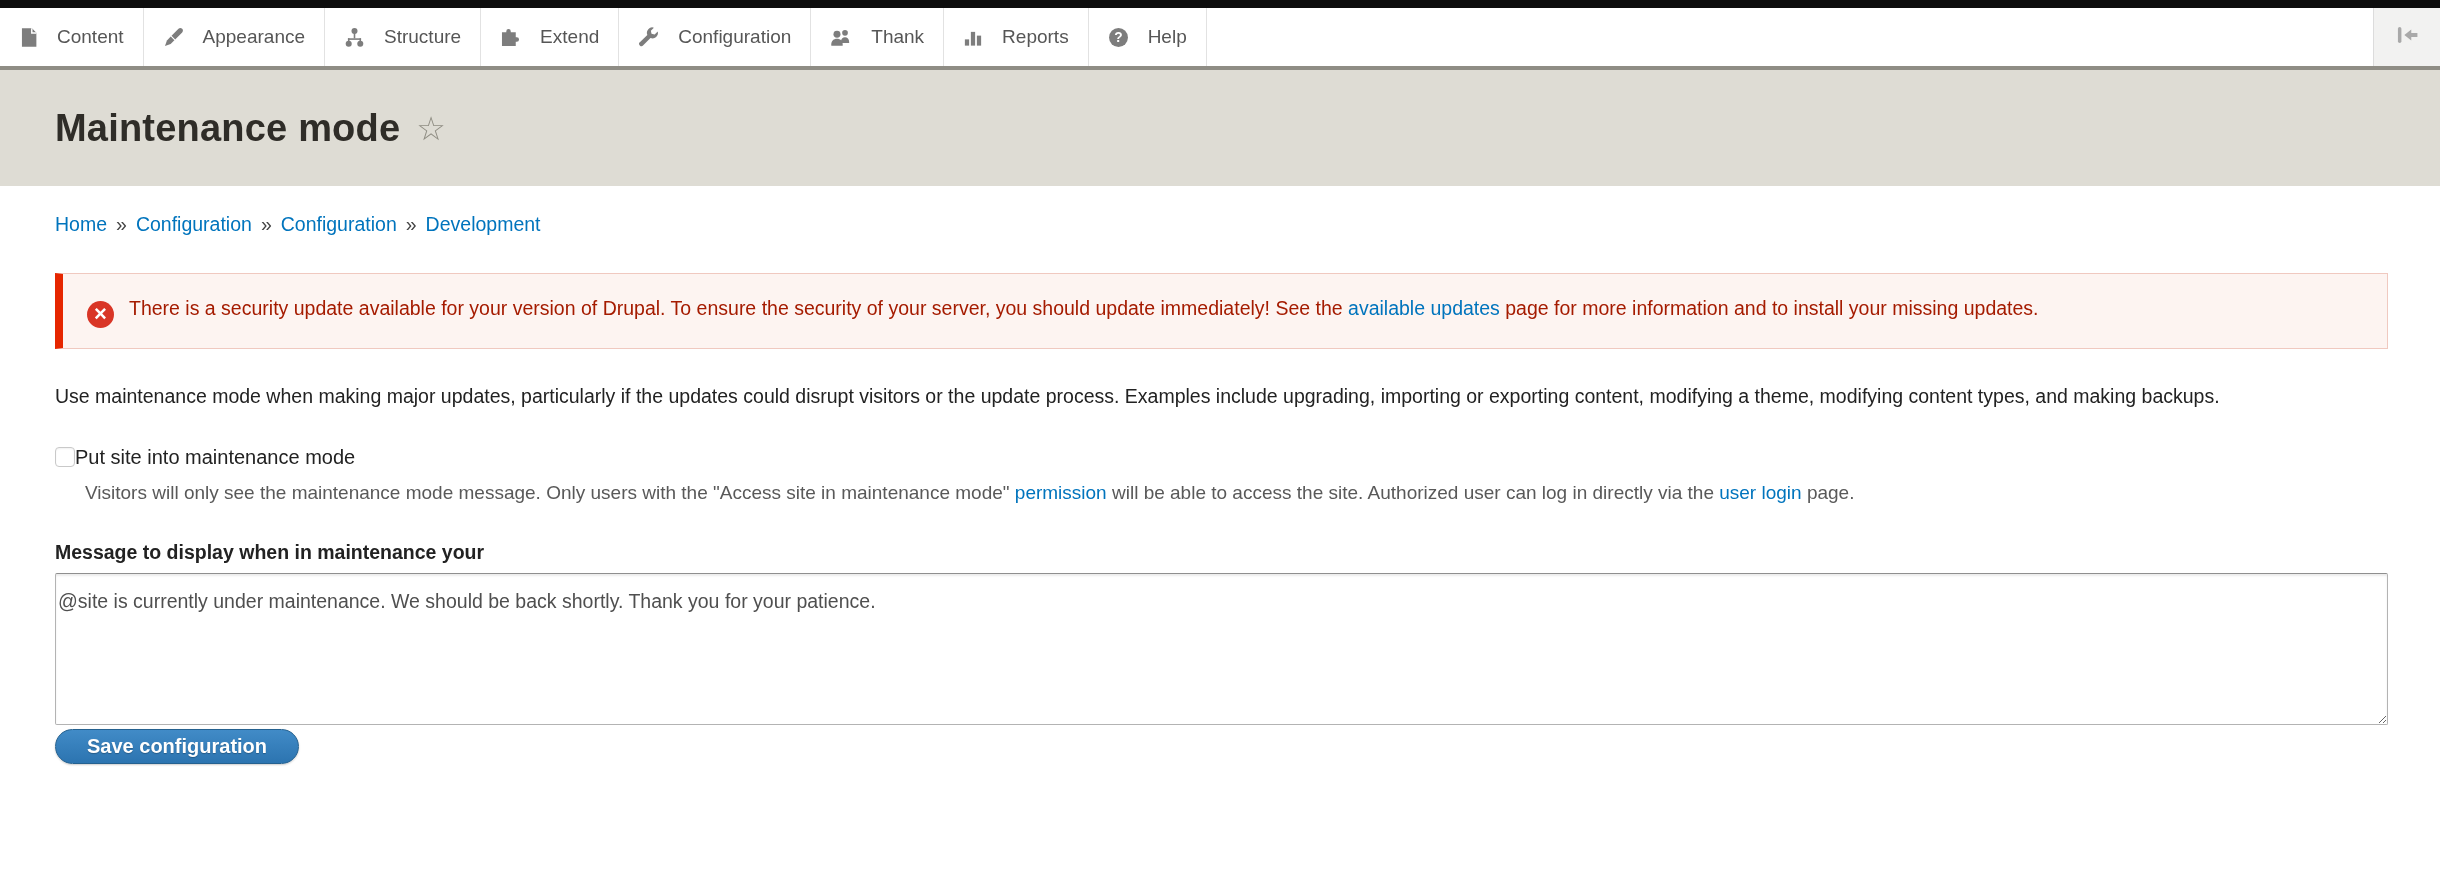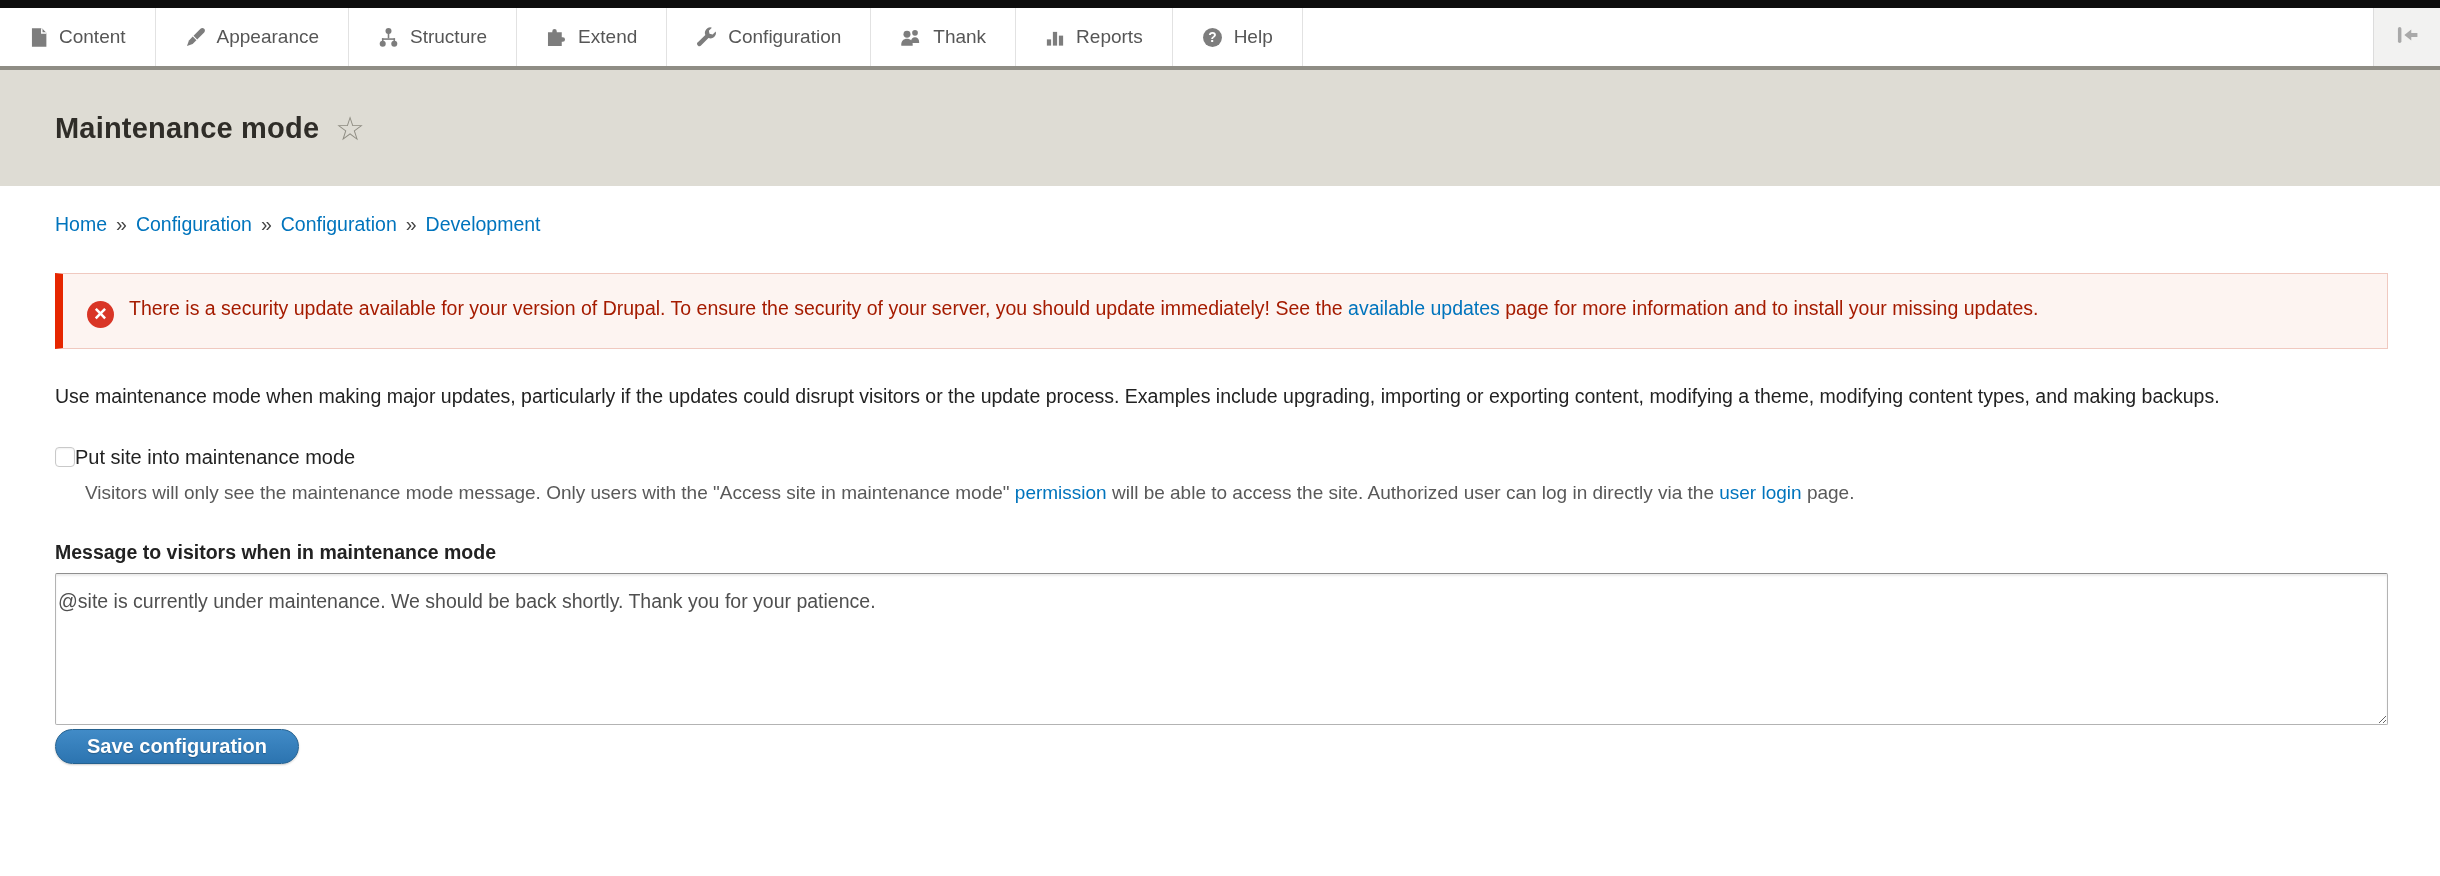--- a/index.html
+++ b/index.html
@@ -8,39 +8,39 @@
     font-family:"Liberation Sans",sans-serif;background:#fff;
   }
   
   .black-bar{height:8px;background:var(--toolbar_black,#0d0d0d);width:100%;}
   
   .toolbar{
     height:58px;background:#fff;display:flex;align-items:stretch;
     border-bottom:4px solid #8f8d85;
   }
   .tb-item{
-    display:flex;align-items:center;gap:11px;padding:0 29px;
+    display:flex;align-items:center;gap:19px;padding:0 19px;
     border-right:1px solid #e2e2e2;font-size:19px;color:#565656;cursor:pointer;
     white-space:nowrap;
   }
   .tb-item svg{display:block;}
   .tb-icon path,.tb-icon rect,.tb-icon circle{fill:#7d7d7d;}
   .tb-spacer{flex:1;}
   .tb-toggle{
     width:66px;background:#f2f2f1;border-left:1px solid #dcdcdc;
     display:flex;align-items:center;justify-content:center;cursor:pointer;
   }
   .tb-toggle svg path,.tb-toggle svg rect{fill:#a9a9a9;}
   
   .title-bar{
     height:116px;background:var(--header_bg,#dedcd4);
     display:flex;align-items:center;padding-left:55px;
   }
   .title-bar h1{
-    margin:0;font-size:29px;font-weight:bold;color:#2f2d28;letter-spacing:.2px;
+    margin:0;font-size:38px;font-weight:bold;color:#2f2d28;letter-spacing:.2px;
   }
   .star{font-size:33px;color:#8f8d83;margin-left:16px;line-height:1;cursor:pointer;}
   
   .content{padding:0 52px 0 55px;}
   .breadcrumb{margin-top:27px;font-size:19.5px;color:#333;}
   .breadcrumb a{color:var(--link,#0074bd);text-decoration:none;cursor:pointer;}
   .breadcrumb .sep{margin:0 9px;color:#444;}
   
   .messages-error{
     margin-top:37px;background:var(--error_bg,#fdf4f1);
@@ -213,21 +213,21 @@
 
     <div class="checkbox-row">
       <input type="checkbox" id="maint-cb" style="">
       <label for="maint-cb">Put site into maintenance mode</label>
     </div>
 
     <div class="description">
       <span>Visitors will only see the maintenance mode message. Only users with the "Access site in maintenance mode" </span><a>permission</a><span> will be able to access the site. Authorized user can log in directly via the </span><a>user login</a><span> page.</span>
     </div>
 
-    <div class="field-label">Message to visitors when in maintenance mode</div>
+    <div class="field-label">Message to display when in maintenance your</div>
 
     <textarea spellcheck="false" style="">@site is currently under maintenance. We should be back shortly. Thank you for your patience.</textarea>
 
     <div>
       <button class="save-btn">Save configuration</button>
     </div>
 
   </div>
 </div>
 

